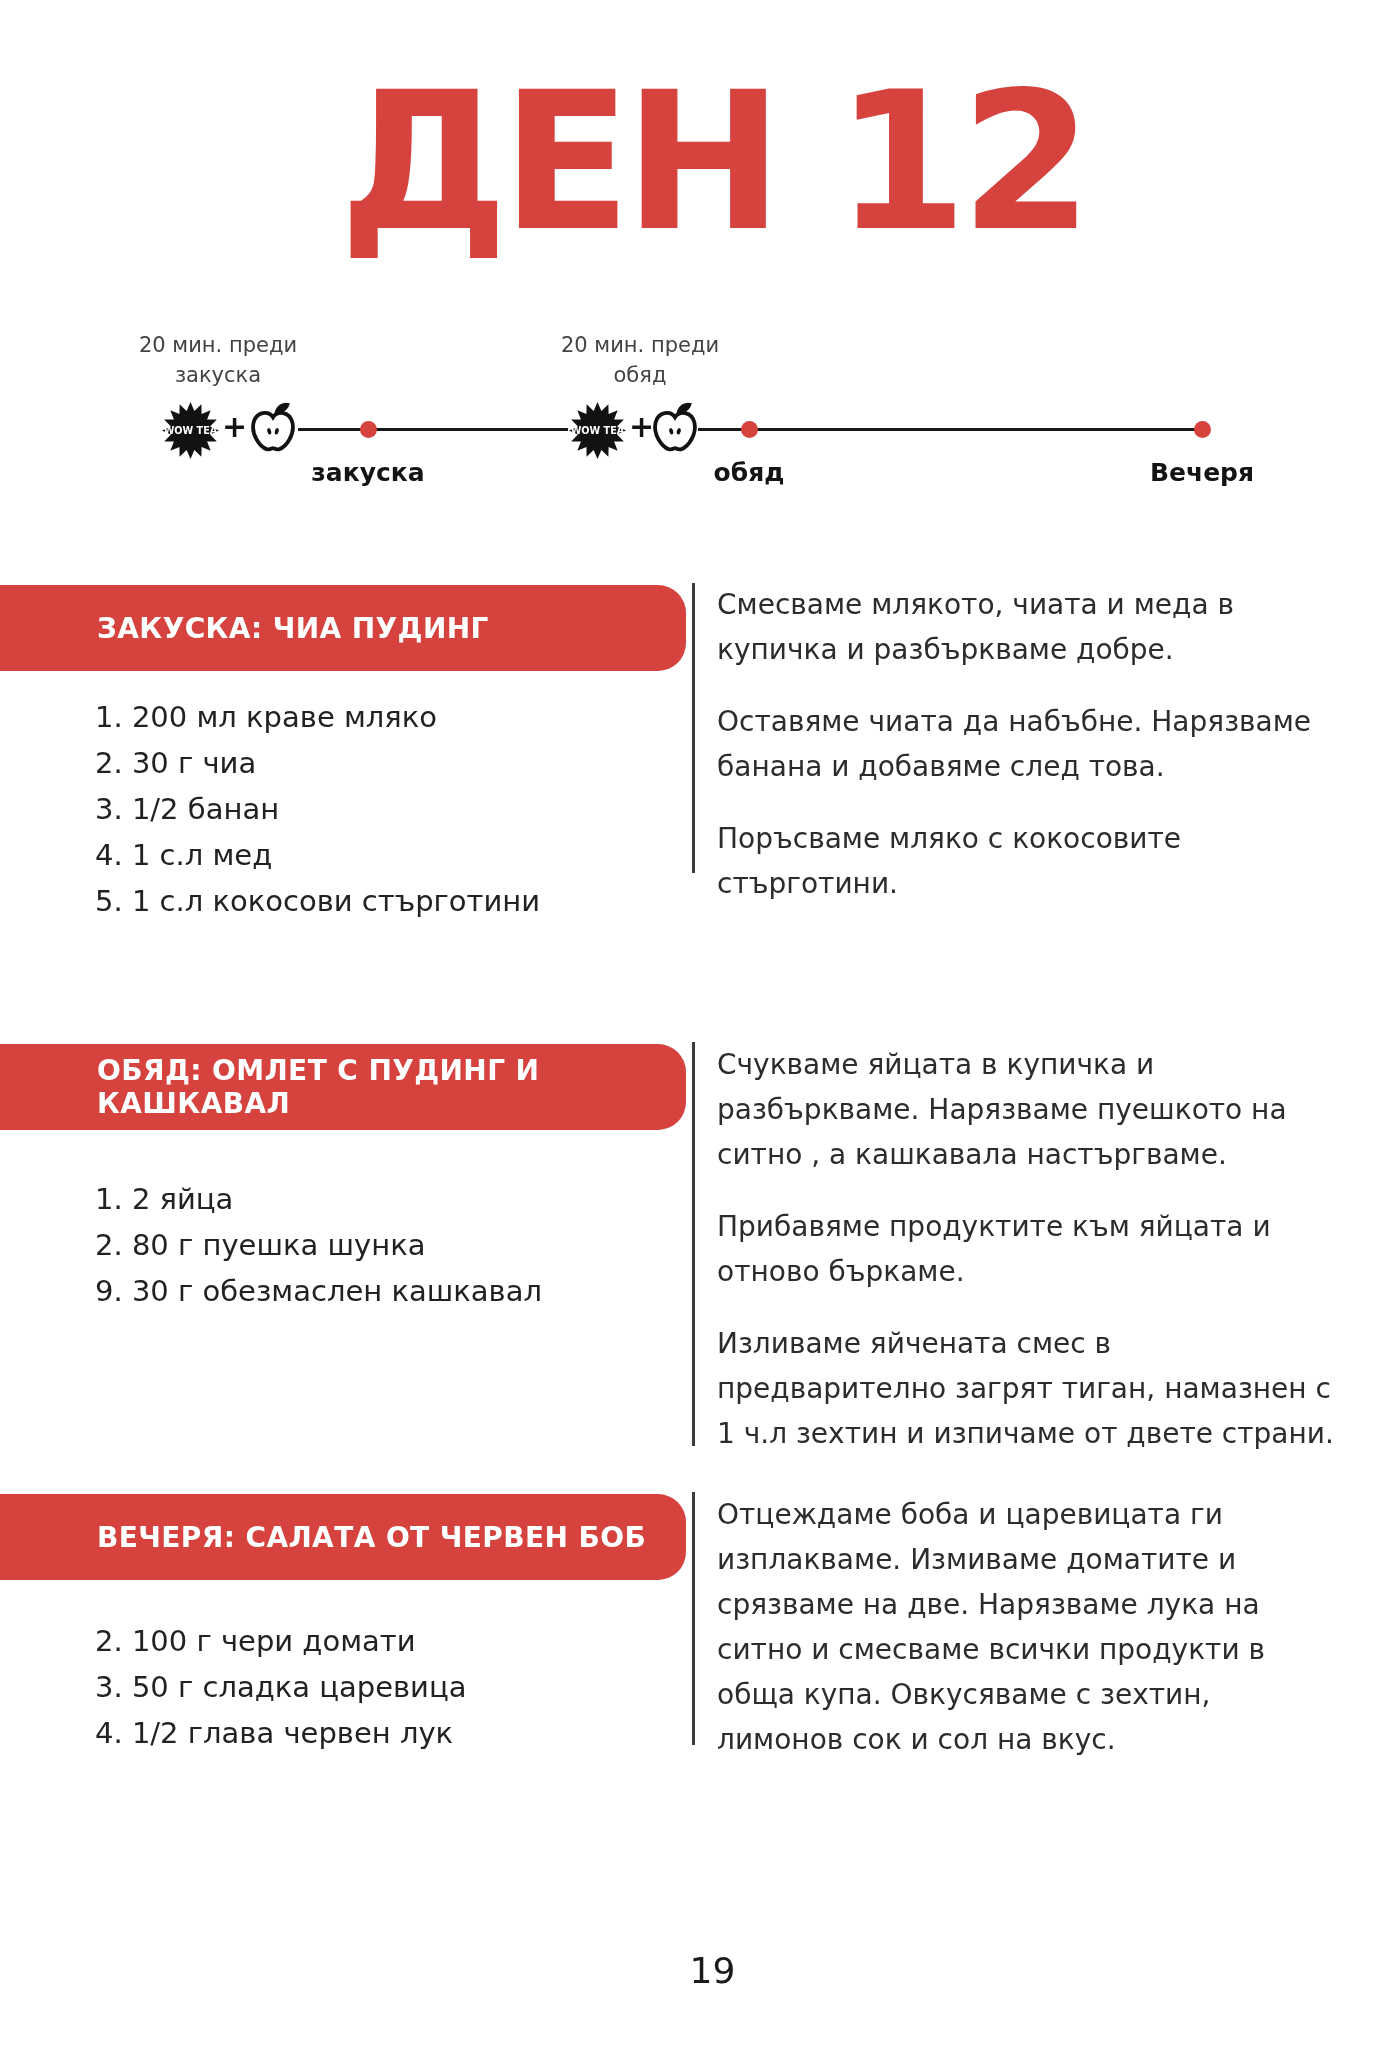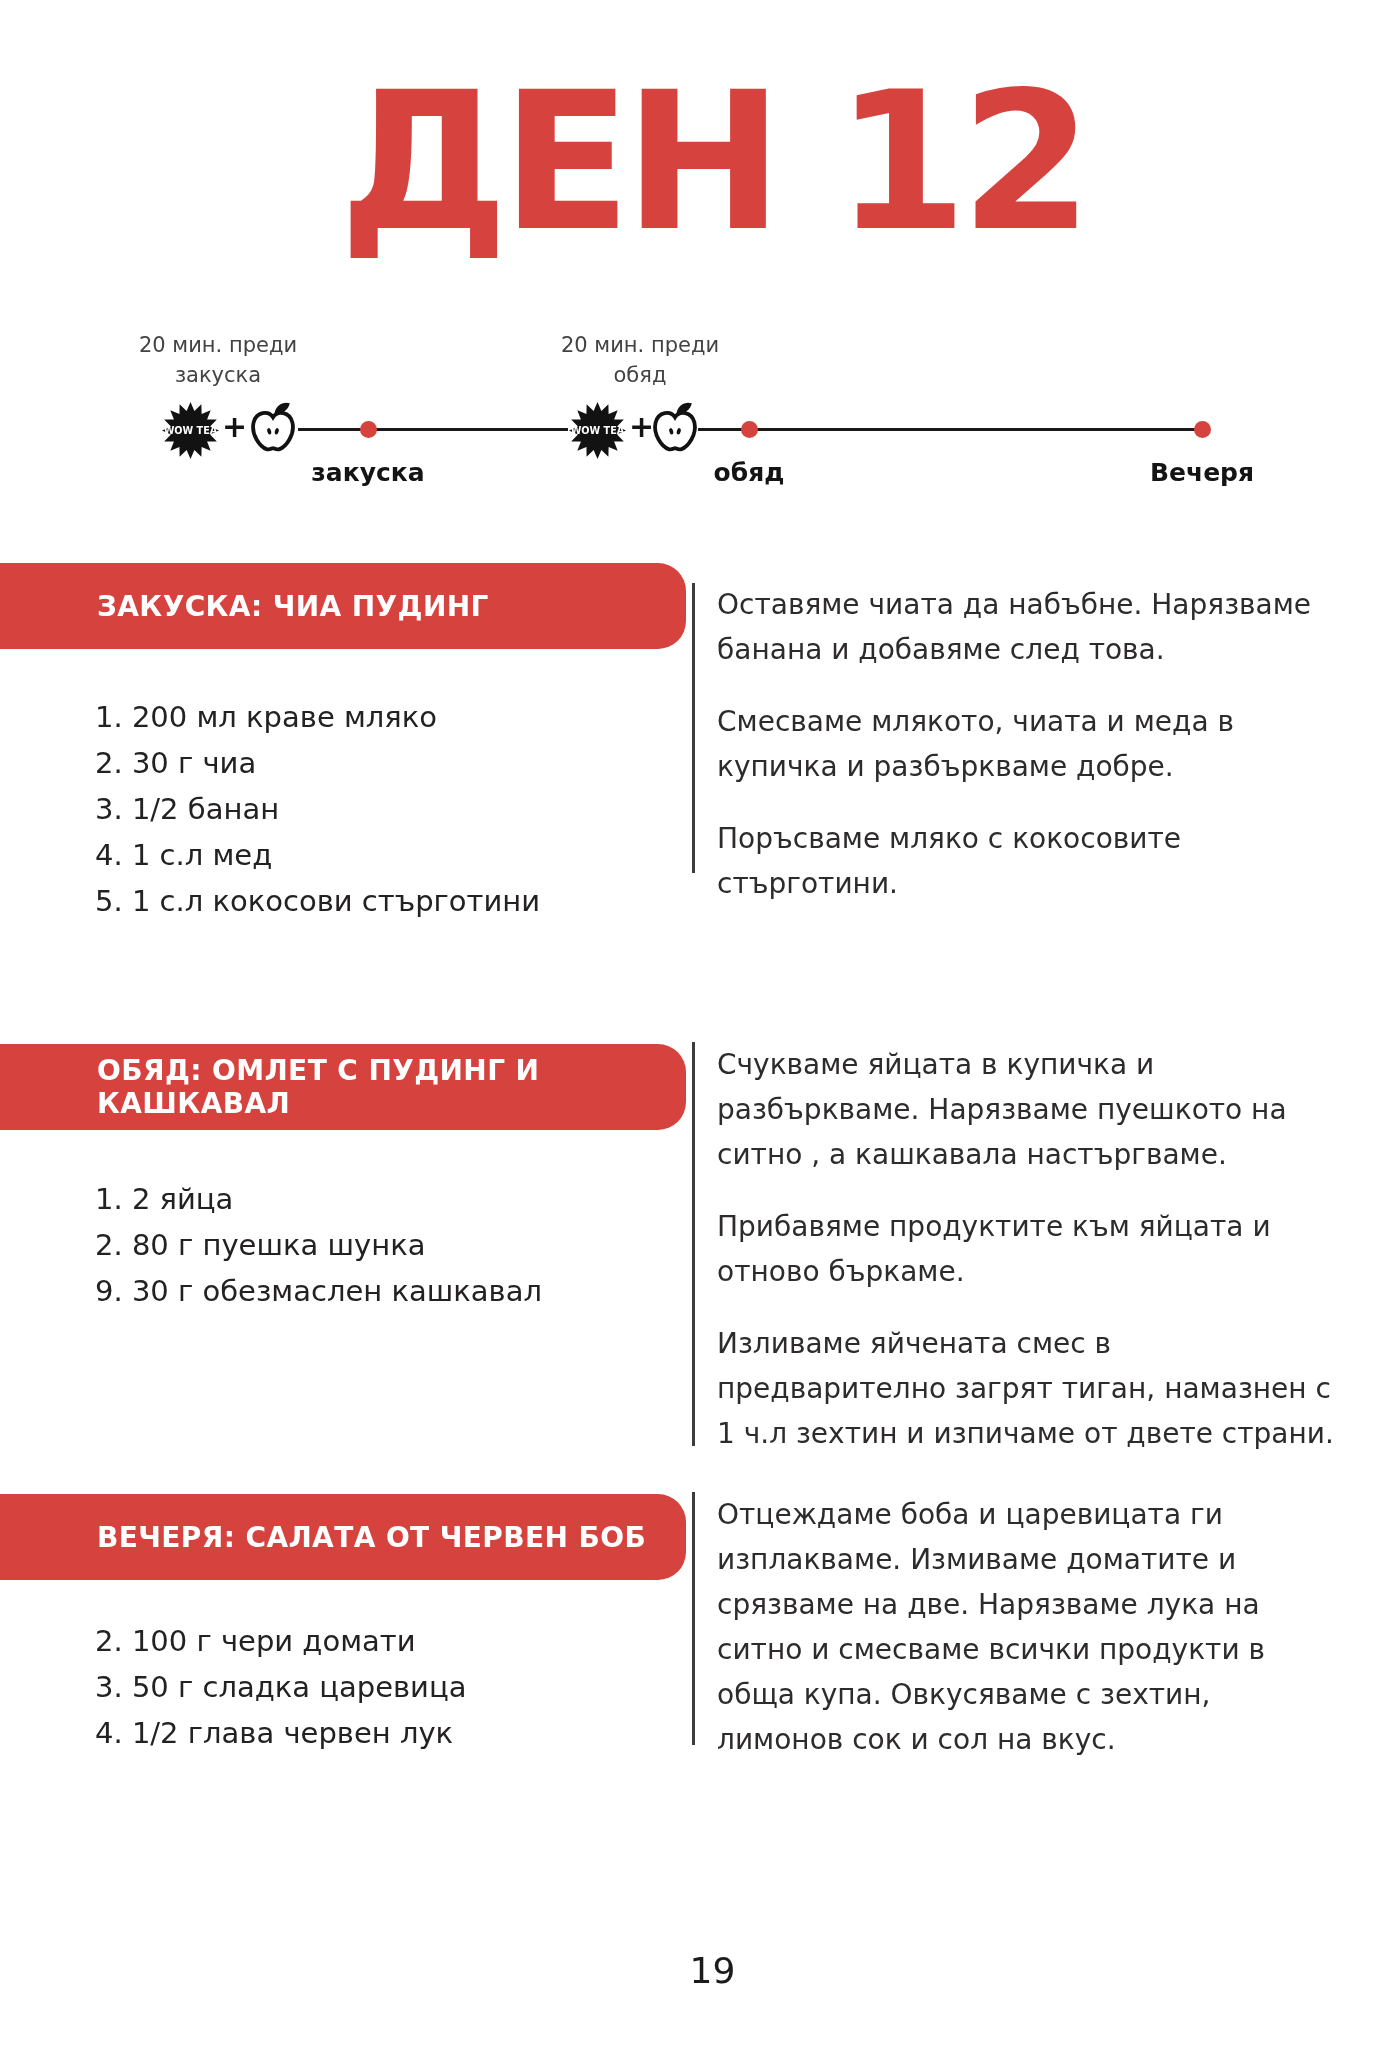--- a/index.html
+++ b/index.html
@@ -91,34 +91,34 @@
 
     <div class="dot" style="left:360px;"></div>
     <div class="dot" style="left:741px;"></div>
     <div class="dot" style="left:1194px;"></div>
     <div class="milestone" style="left:268px;">закуска</div>
     <div class="milestone" style="left:649px;">обяд</div>
     <div class="milestone" style="left:1102px;">Вечеря</div>
   </div>
 
   <section>
-    <div class="banner" style="top:563px;">
+    <div class="banner" style="top:585px;">
       <span>ЗАКУСКА: ЧИА ПУДИНГ</span>
     </div>
     <div class="ingredients" style="top:694px;">
       <div>1. 200 мл краве мляко</div>
       <div>2. 30 г чиа</div>
       <div>3. 1/2 банан</div>
       <div>4. 1 с.л мед</div>
       <div>5. 1 с.л кокосови стърготини</div>
     </div>
     <div class="divider" style="top:583px;height:290px;"></div>
     <div class="instructions" style="top:582px;">
+      <p>Смесваме млякото, чиата и меда в купичка и разбъркваме добре.</p>
       <p>Оставяме чиата да набъбне. Нарязваме банана и добавяме след това.</p>
-      <p>Смесваме млякото, чиата и меда в купичка и разбъркваме добре.</p>
       <p>Поръсваме мляко с кокосовите стърготини.</p>
     </div>
   </section>
 
   <section>
     <div class="banner" style="top:1044px;">
       <span>ОБЯД: ОМЛЕТ С ПУДИНГ И КАШКАВАЛ</span>
     </div>
     <div class="ingredients" style="top:1176px;">
       <div>1. 2 яйца</div>

